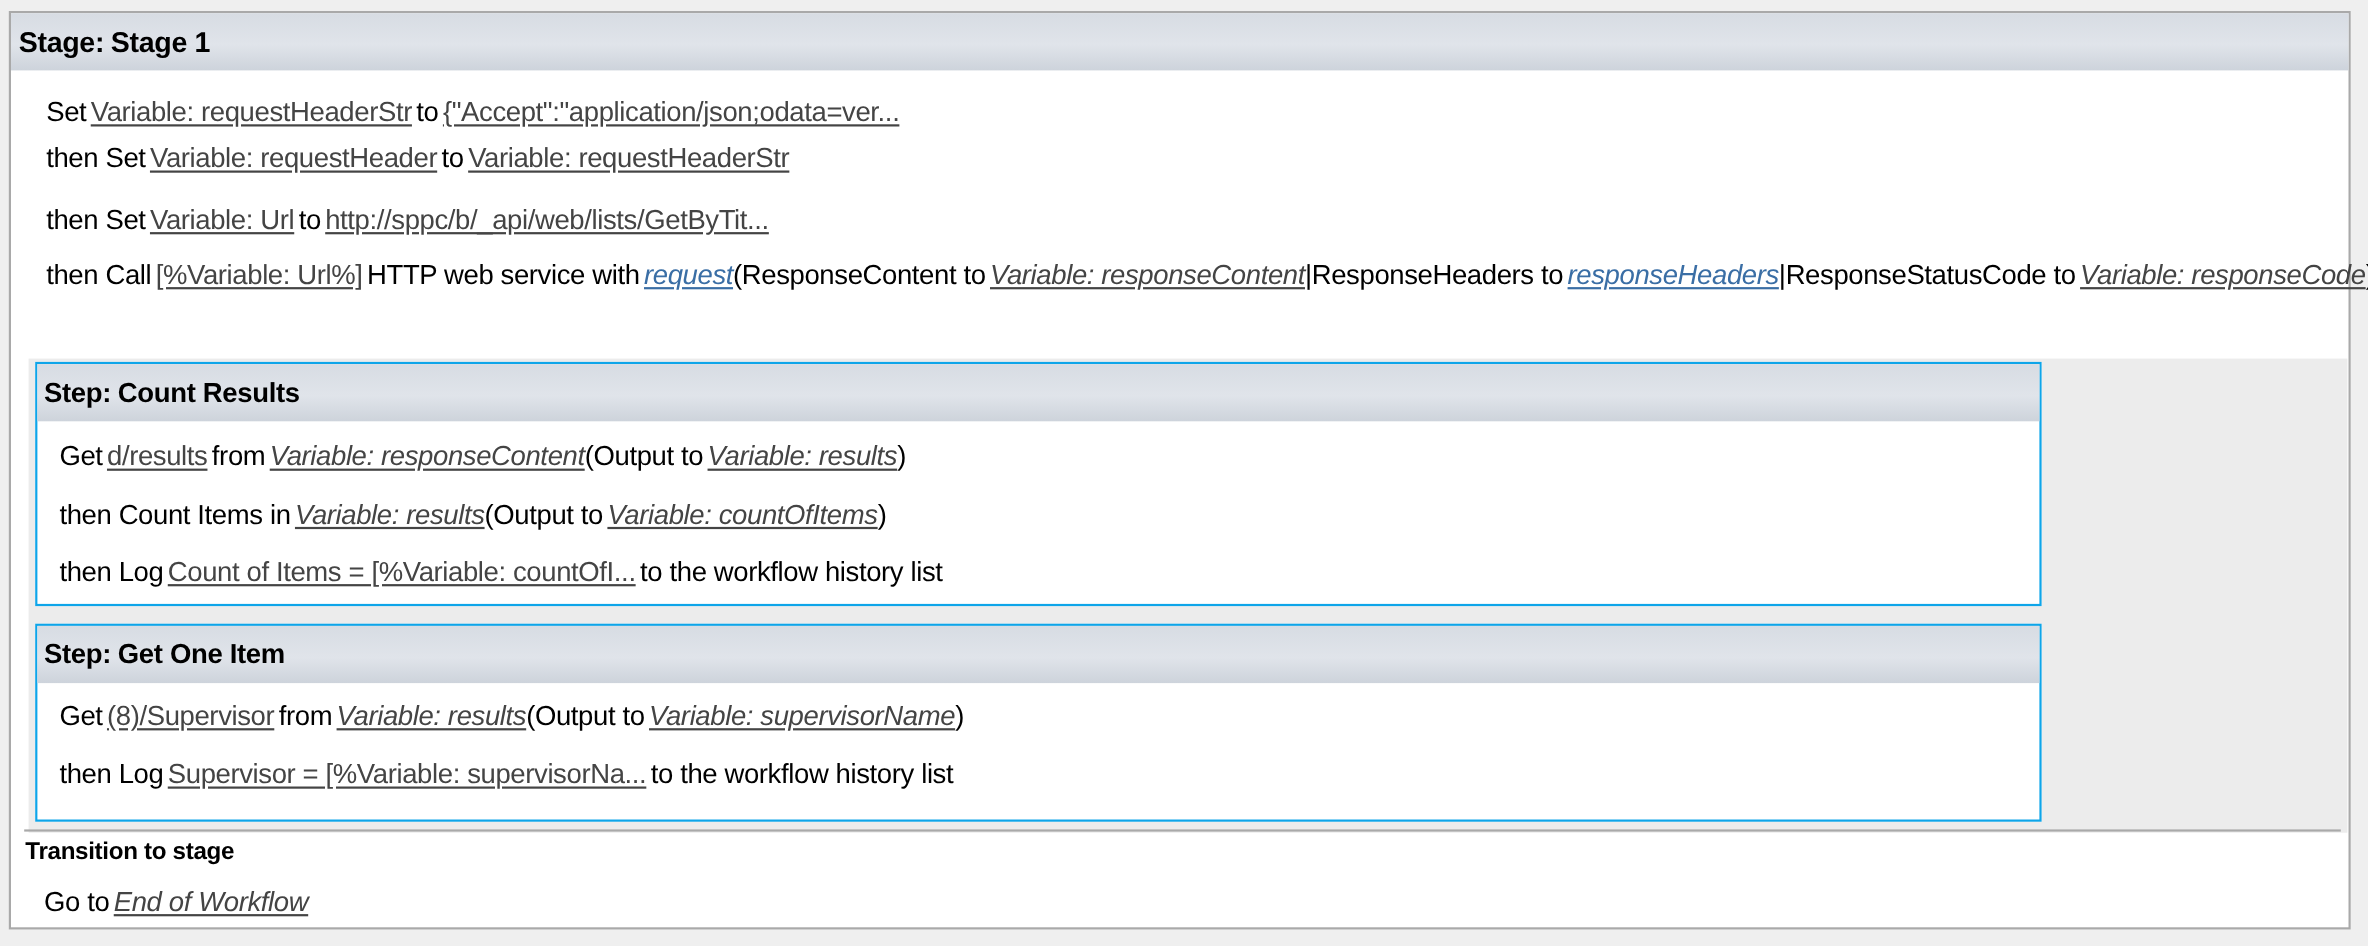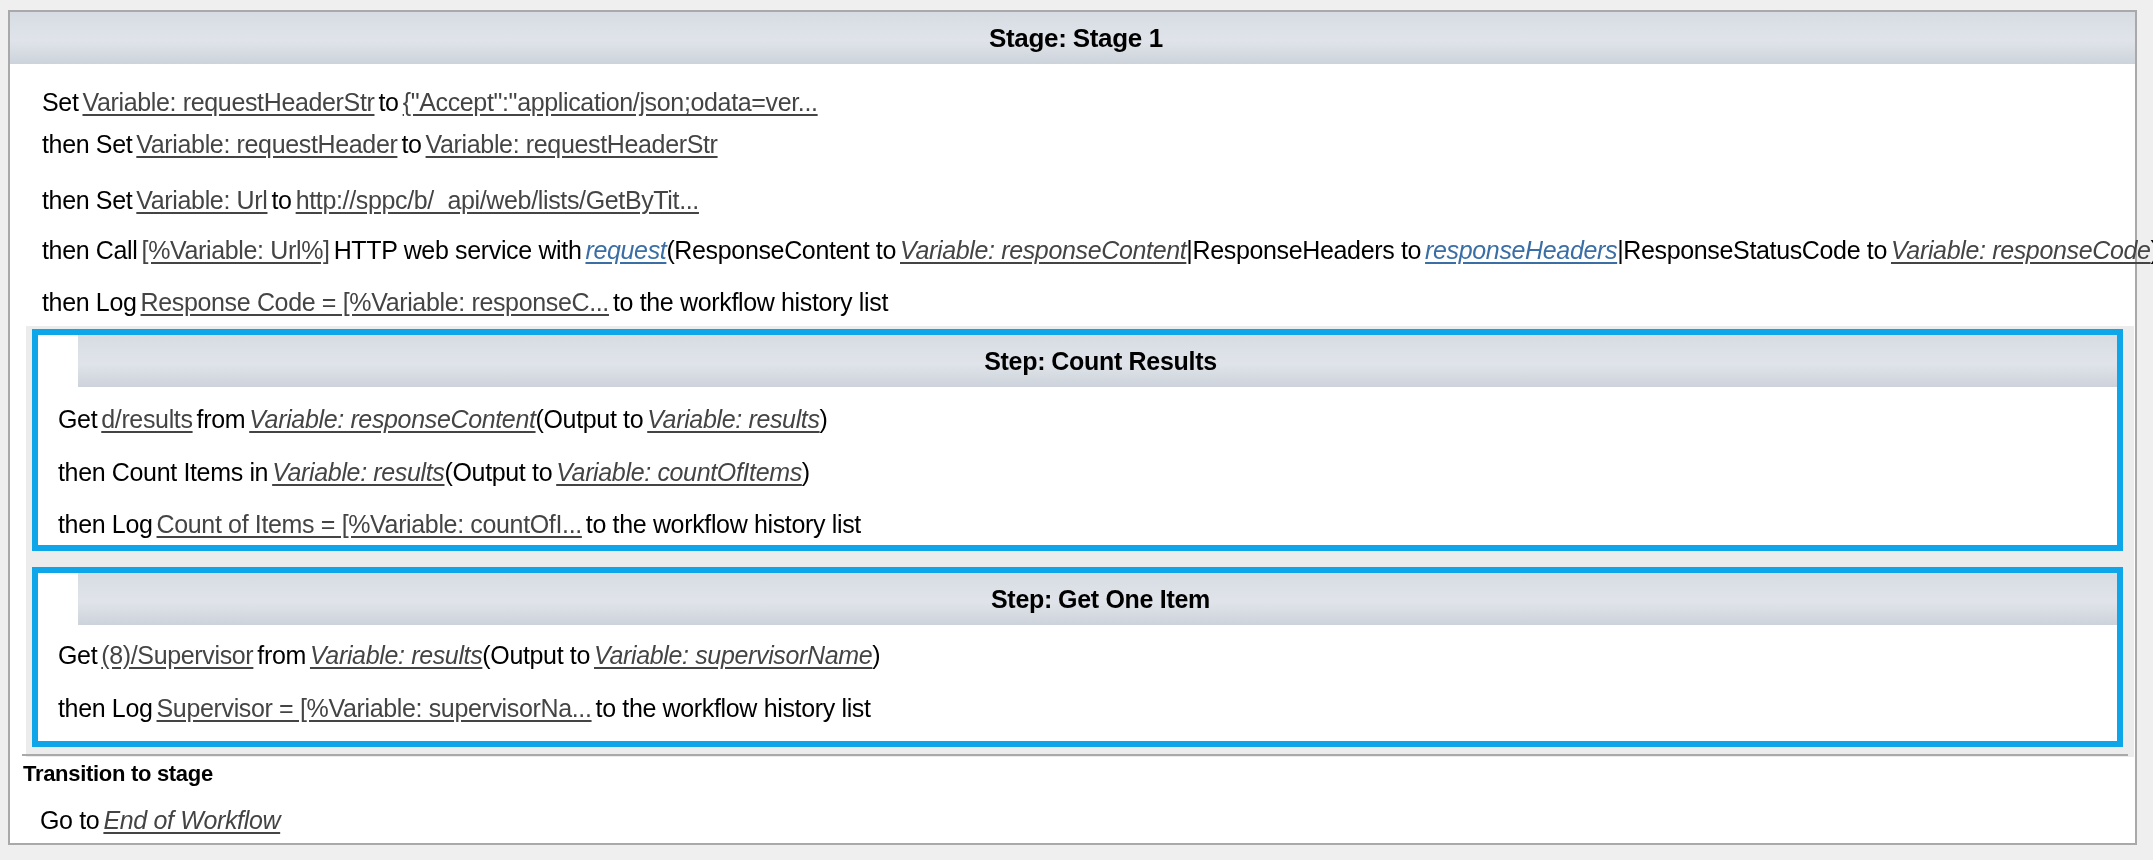--- a/index.html
+++ b/index.html
@@ -12,21 +12,20 @@
   .stage {
     position: absolute; left: 8px; top: 10px; width: 2129px; height: 835px;
     background: #ffffff;
     border: 2px solid #a9a9a9;
   }
   .stage-header {
     height: 52px;
     background: linear-gradient(#d7dce3 0%, #e0e4ea 55%, #cdd3db 100%);
     display: flex; align-items: center;
     padding-left: 7px;
-    justify-content: center;
   }
   .hdr-text {
     font-weight: bold; font-size: 26px; letter-spacing: -0.3px;
     color: #000;
   }
   .hdr-label { margin-right: 6px; }
   .row {
     position: absolute; left: 32px;
     font-size: 25px; letter-spacing: -0.35px; line-height: 28px;
     white-space: nowrap; color: #000;
@@ -37,24 +36,23 @@
     text-underline-offset: 3px; cursor: pointer; margin-right: 4px;
   }
   .lnk.blue { color: #3a6ea5; text-decoration-color: #3a6ea5; }
   .lnk.nomr { margin-right: 0; font-style: italic; }
   .plain { margin-right: 4px; }
   .steps {
     position: absolute; left: 16px; top: 314px; width: 2108px; height: 431px;
     background: #ececec;
   }
   .step {
-    position: absolute; left: 6px; width: 2091px;
+    position: absolute; left: 6px; width: 1824px;
     background: #ffffff;
-    border: 6px solid #0ea5e9;
-    padding-left: 40px;
+    border: 2px solid #0ea5e9;
   }
   .step .stage-header { height: 52px; padding-left: 6px; }
   .step .hdr-text { font-size: 25px; }
   .step .row { left: 20px; }
   .sep {
     position: absolute; left: 12px; top: 742px; width: 2106px; height: 2px;
     background: #a9a9a9;
   }
   .transition-title {
     position: absolute; left: 13px; top: 749px;
@@ -68,21 +66,20 @@
 <div class="stage">
   <div class="stage-header">
     <span class="hdr-text hdr-label">Stage:</span>
     <span class="hdr-text">Stage 1</span>
   </div>
 
   <div class="row" style="top:76px"><span class="kw">Set</span><a class="lnk">Variable: requestHeaderStr</a><span class="kw">to</span><a class="lnk">{"Accept":"application/json;odata=ver...</a></div>
   <div class="row" style="top:118px"><span class="kw">then Set</span><a class="lnk">Variable: requestHeader</a><span class="kw">to</span><a class="lnk">Variable: requestHeaderStr</a></div>
   <div class="row" style="top:174px"><span class="kw">then Set</span><a class="lnk">Variable: Url</a><span class="kw">to</span><a class="lnk">http://sppc/b/_api/web/lists/GetByTit...</a></div>
   <div class="row" style="top:224px"><span class="kw">then Call</span><a class="lnk">[%Variable: Url%]</a><span class="kw">HTTP web service with</span><a class="lnk blue nomr">request</a><span class="plain">(ResponseContent to</span><a class="lnk nomr">Variable: responseContent</a><span class="plain">|ResponseHeaders to</span><a class="lnk blue nomr">responseHeaders</a><span class="plain">|ResponseStatusCode to</span><a class="lnk nomr">Variable: responseCode</a><span class="plain">)</span></div>
-  <div class="row" style="top:276px"><span class="kw">then Log</span><a class="lnk">Response Code = [%Variable: responseC...</a><span class="plain">to the workflow history list</span></div>
 
   <div class="steps">
     <div class="step" style="top:3px; height:222px;">
       <div class="stage-header">
         <span class="hdr-text hdr-label">Step:</span>
         <span class="hdr-text">Count Results</span>
       </div>
       <div class="row" style="top:123px"><span class="kw">then Count Items in</span><a class="lnk nomr">Variable: results</a><span class="plain">(Output to</span><a class="lnk nomr">Variable: countOfItems</a><span class="plain">)</span></div>
       <div class="row" style="top:70px"><span class="kw">Get</span><a class="lnk">d/results</a><span class="kw">from</span><a class="lnk nomr">Variable: responseContent</a><span class="plain">(Output to</span><a class="lnk nomr">Variable: results</a><span class="plain">)</span></div>
       <div class="row" style="top:175px"><span class="kw">then Log</span><a class="lnk">Count of Items = [%Variable: countOfI...</a><span class="plain">to the workflow history list</span></div>

